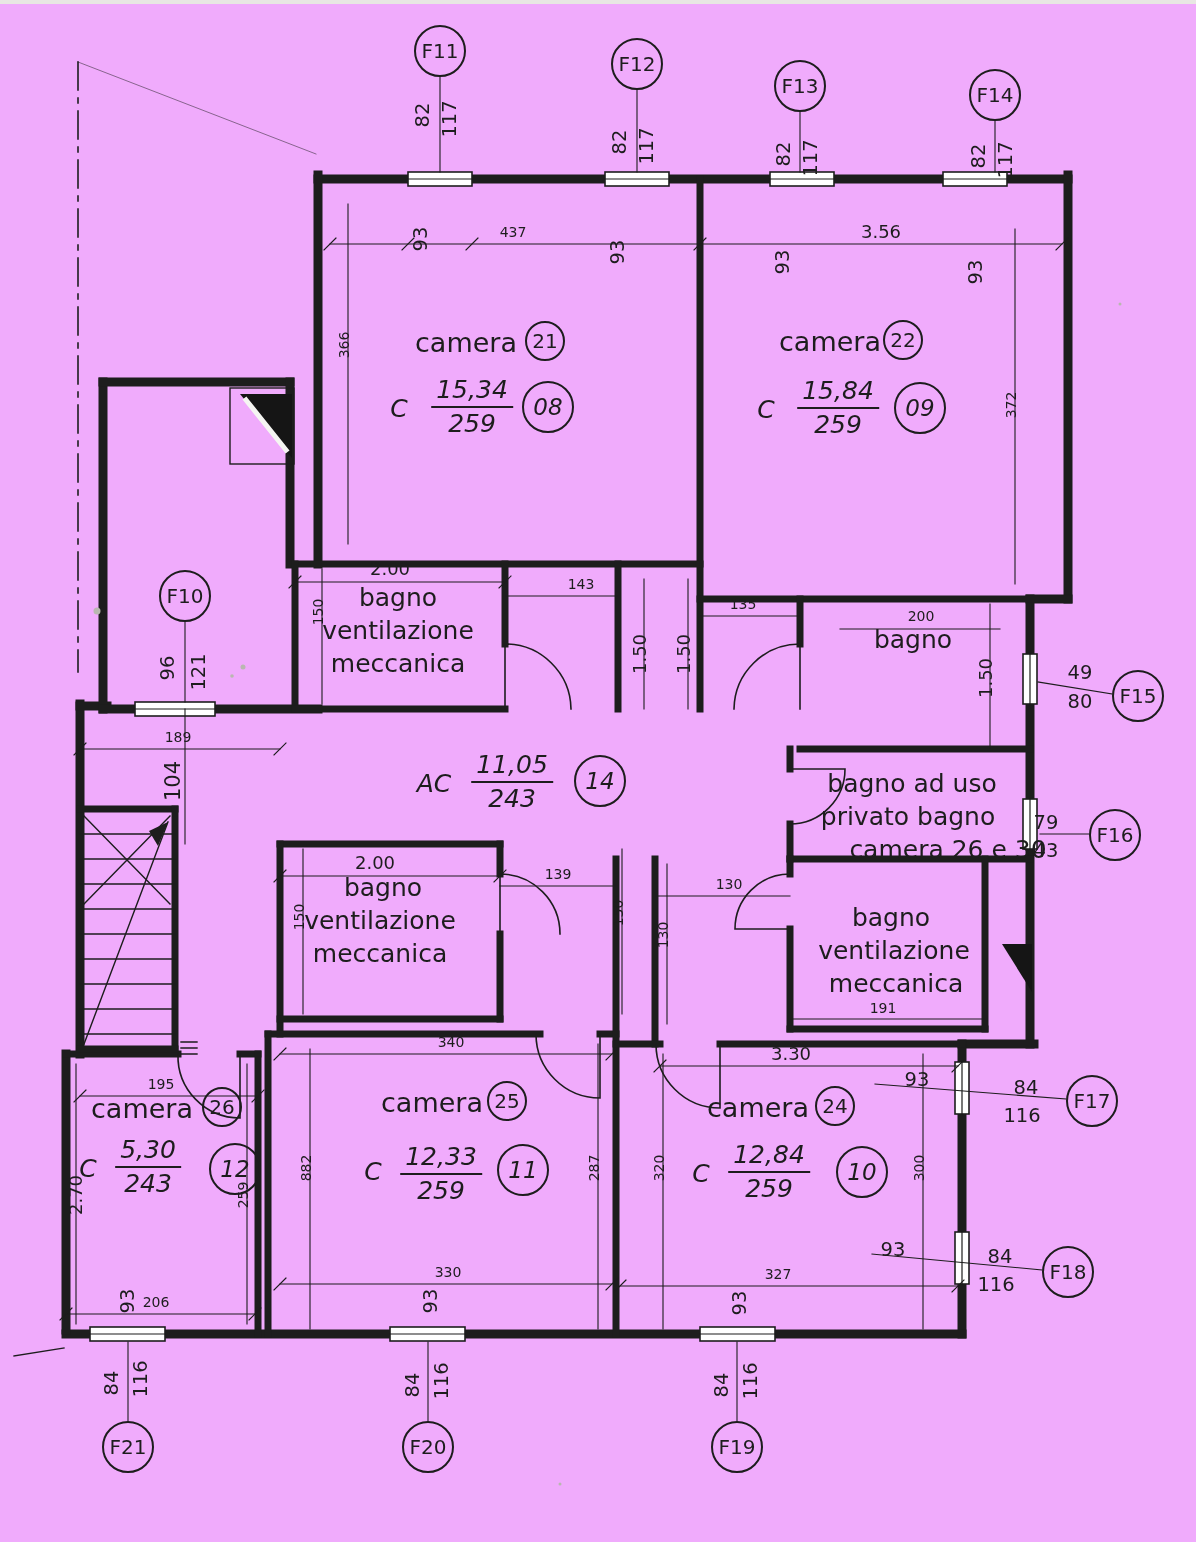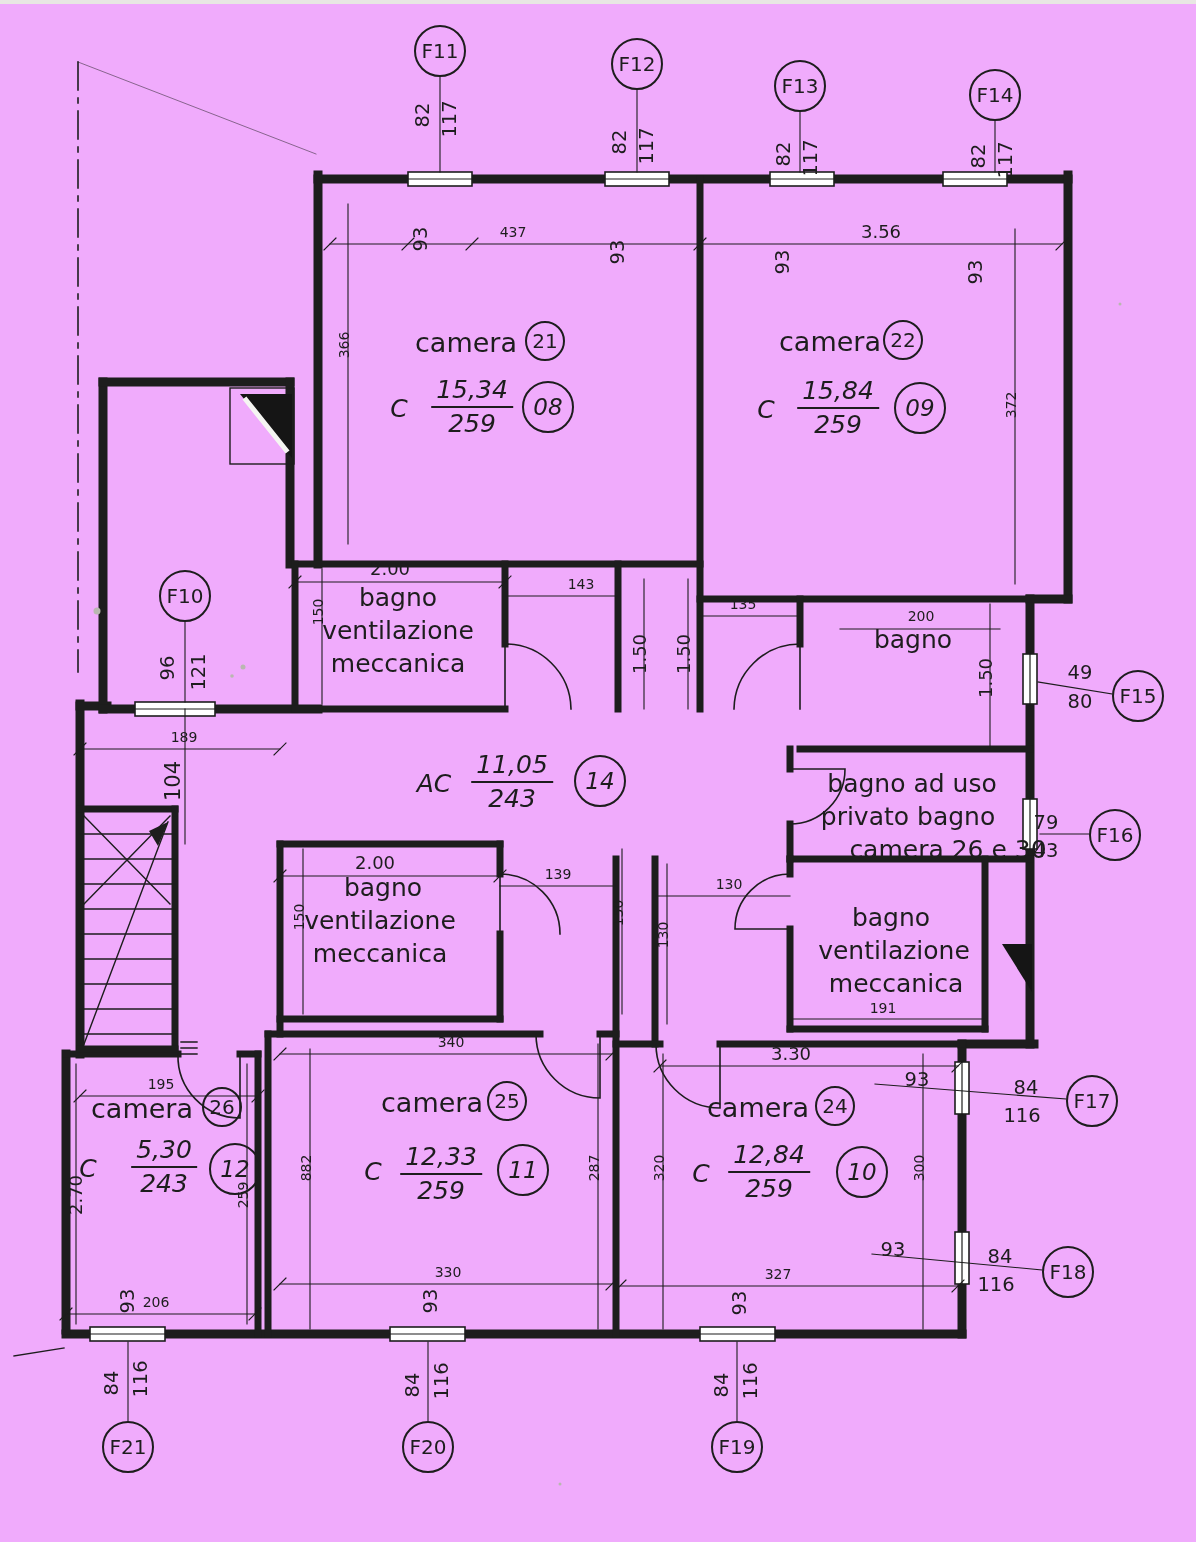--- a/index.html
+++ b/index.html
@@ -290,39 +290,39 @@
 <span class="t s25 it" style="left:701px;top:1169px">C</span>
 <span class="frac" style="left:769px;top:1168px">
   <span class="fr-top">12,84</span>
   <span class="fr-bot">259</span>
 </span>
 <span class="circ g" style="left:862px;top:1168px">10</span>
 
 <span class="t s27" style="left:142px;top:1104px">camera</span>
 <span class="circ n" style="left:222px;top:1103px">26</span>
 <span class="t s25 it" style="left:88px;top:1164px">C</span>
-<span class="frac" style="left:164px;top:1163px">
+<span class="frac" style="left:148px;top:1163px">
   <span class="fr-top">5,30</span>
   <span class="fr-bot">243</span>
 </span>
 <span class="circ g" style="left:235px;top:1165px">12</span>
 
 <span class="t s14" style="left:513px;top:228px">437</span>
 <span class="t s18" style="left:881px;top:228px">3.56</span>
 <span class="t r s14" style="left:344px;top:341px">366</span>
 <span class="t r s14" style="left:1011px;top:401px">372</span>
 <span class="t s18" style="left:390px;top:565px">2.00</span>
 <span class="t s14" style="left:581px;top:580px">143</span>
 <span class="t s14" style="left:743px;top:600px">135</span>
 <span class="t s14" style="left:921px;top:612px">200</span>
 <span class="t r s18" style="left:640px;top:650px">1.50</span>
 <span class="t r s18" style="left:684px;top:650px">1.50</span>
 <span class="t r s18" style="left:986px;top:674px">1.50</span>
 <span class="t r s14" style="left:318px;top:608px">150</span>
-<span class="t s14" style="left:184px;top:733px">189</span>
+<span class="t s14" style="left:178px;top:733px">189</span>
 <span class="t r s21" style="left:173px;top:777px">104</span>
 <span class="t s18" style="left:375px;top:859px">2.00</span>
 <span class="t s14" style="left:558px;top:870px">139</span>
 <span class="t s14" style="left:729px;top:880px">130</span>
 <span class="t r s14" style="left:299px;top:913px">150</span>
 <span class="t r s14" style="left:618px;top:909px">150</span>
 <span class="t r s14" style="left:663px;top:931px">130</span>
 <span class="t s14" style="left:451px;top:1038px">340</span>
 <span class="t s18" style="left:791px;top:1050px">3.30</span>
 <span class="t s14" style="left:883px;top:1004px">191</span>

